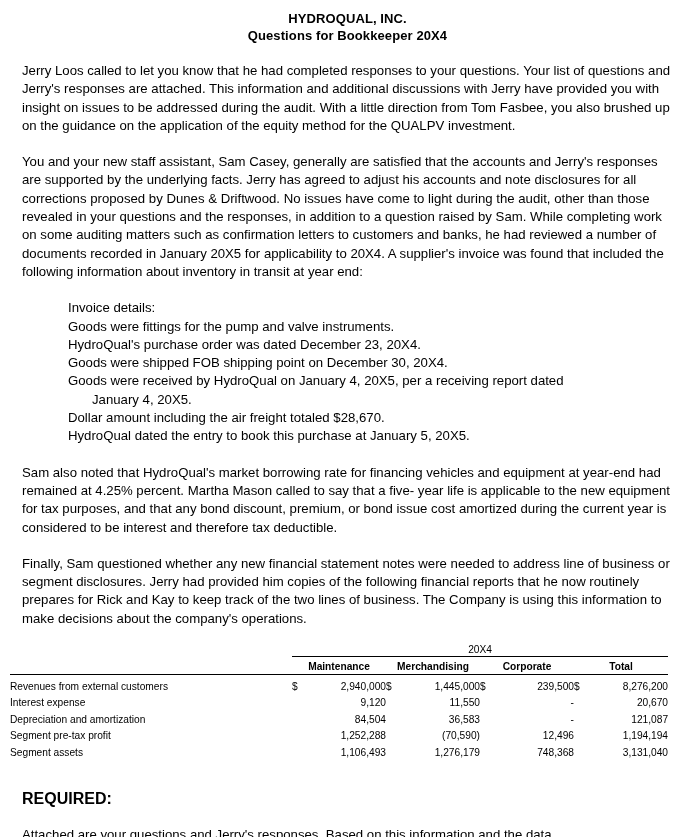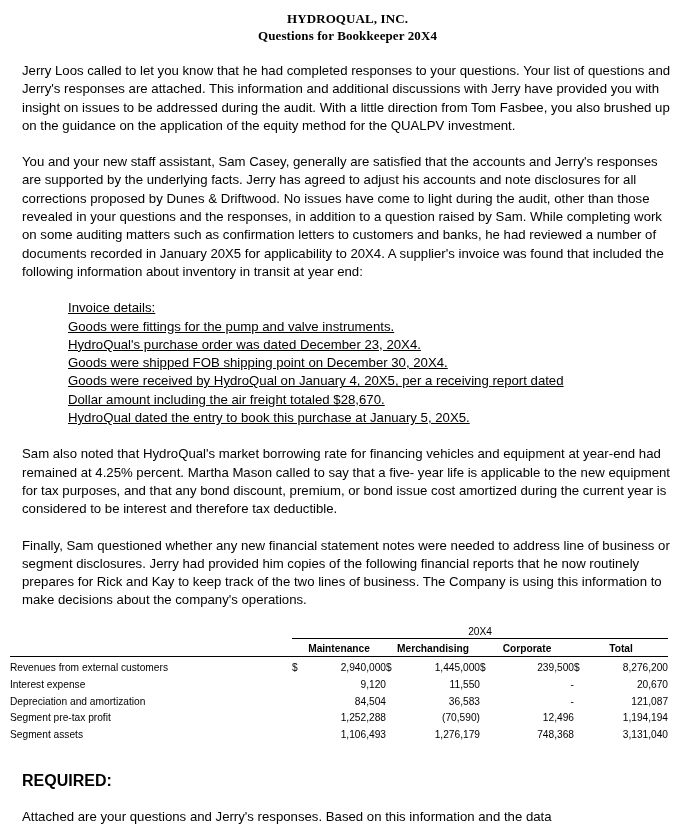--- a/index.html
+++ b/index.html
@@ -27,21 +27,20 @@
   
   .title-block {
     text-align: center;
     padding-top: 10px;
   }
   .title-line {
     font-size: 13px;
     font-weight: bold;
     line-height: 17px;
     letter-spacing: 0.1px;
-    font-family: Liberation Serif, serif;
   }
 
   
   .body-area {
     padding-left: 22px;
     padding-right: 18px;
   }
   p.para {
     font-size: 13.2px;
     line-height: 18.3px;
@@ -53,21 +52,20 @@
   }
   .para-gap-sm {
     height: 14px;
   }
 
   
   .detail-block {
     padding-left: 46px;
     font-size: 13.2px;
     line-height: 18.3px;
-    text-decoration: underline;
   }
   .detail-line {
     white-space: pre-wrap;
   }
   .detail-cont {
     padding-left: 24px;
   }
 
   
   .table-wrap {
@@ -148,20 +146,21 @@
     <p class="para">You and your new staff assistant, Sam Casey, generally are satisfied that the accounts and Jerry's responses are supported by the underlying facts.  Jerry has agreed to adjust his accounts and note disclosures for all corrections proposed by Dunes &amp; Driftwood.  No issues have come to light during the audit, other than those revealed in your questions and the responses, in addition to a question raised by Sam. While completing work on some auditing matters such as confirmation letters to customers and banks, he had reviewed a number of documents recorded in January 20X5 for applicability to 20X4.  A supplier's invoice was found that included the following information about inventory in transit at year end:</p>
 
     <div class="para-gap"></div>
 
     <div class="detail-block">
       <div class="detail-line">Invoice details:</div>
       <div class="detail-line">Goods were fittings for the pump and valve instruments.</div>
       <div class="detail-line">HydroQual's purchase order was dated December 23, 20X4.</div>
       <div class="detail-line">Goods were shipped FOB shipping point on December 30, 20X4.</div>
       <div class="detail-line">Goods were received by HydroQual on January 4, 20X5, per a receiving report dated</div>
+      <div class="detail-line detail-cont">January 4, 20X5.</div>
       <div class="detail-line">Dollar amount including the air freight totaled $28,670.</div>
       <div class="detail-line">HydroQual dated the entry to book this purchase at January 5, 20X5.</div>
     </div>
 
     <div class="para-gap"></div>
 
     <p class="para">Sam also noted that HydroQual's market borrowing rate for financing vehicles and equipment at year-end had remained at 4.25% percent. Martha Mason called to say that a five- year life is applicable to the new equipment for tax purposes, and that any bond discount, premium, or bond issue cost amortized during the current year is considered to be interest and therefore tax deductible.</p>
 
     <div class="para-gap"></div>
 

